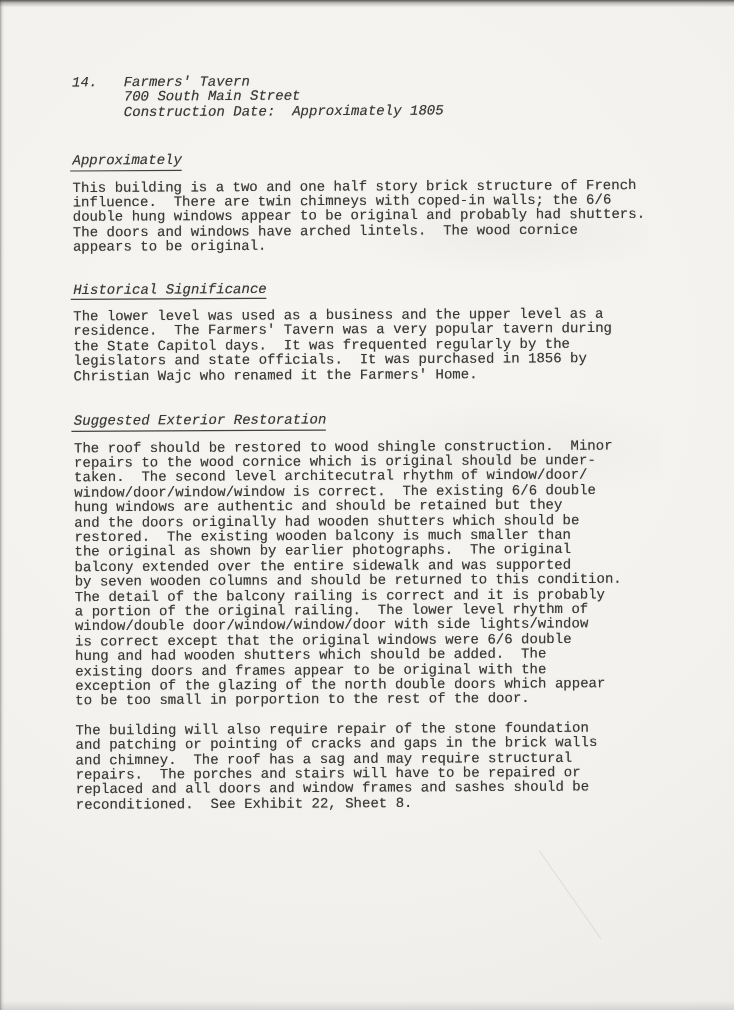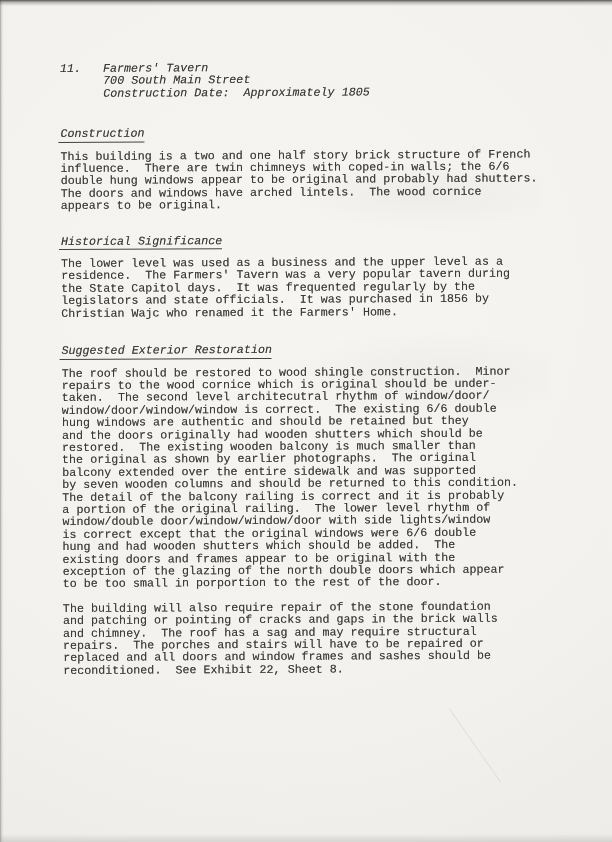--- a/index.html
+++ b/index.html
@@ -96,30 +96,30 @@
 <div class="page">
   <div class="scan-edge-top"></div>
   <div class="scan-edge-left"></div>
   <div class="scan-edge-bottom"></div>
   <div class="ghost-smudge-1"></div>
   <div class="ghost-smudge-2"></div>
   <div class="crease"></div>
 
   <div class="content">
     <div class="doc-header">
-      <div class="item-no">11.</div>
+      <div class="item-no">14.</div>
       <div class="title-lines" id="title-lines">
           <div class="hline">Farmers' Tavern</div>
           <div class="hline">700 South Main Street</div>
           <div class="hline">Construction Date:  Approximately 1805</div>
         </div>
     </div>
     <div id="sections">
         <section class="doc-section sec-0">
-          <div class="sec-heading-row"><span class="sec-heading">Construction</span></div>
+          <div class="sec-heading-row"><span class="sec-heading">Approximately</span></div>
           <div class="para">This building is a two and one half story brick structure of French
 influence.  There are twin chimneys with coped-in walls; the 6/6
 double hung windows appear to be original and probably had shutters.
 The doors and windows have arched lintels.  The wood cornice
 appears to be original.</div>
         </section>
         <section class="doc-section sec-1">
           <div class="sec-heading-row"><span class="sec-heading">Historical Significance</span></div>
           <div class="para">The lower level was used as a business and the upper level as a
 residence.  The Farmers' Tavern was a very popular tavern during

